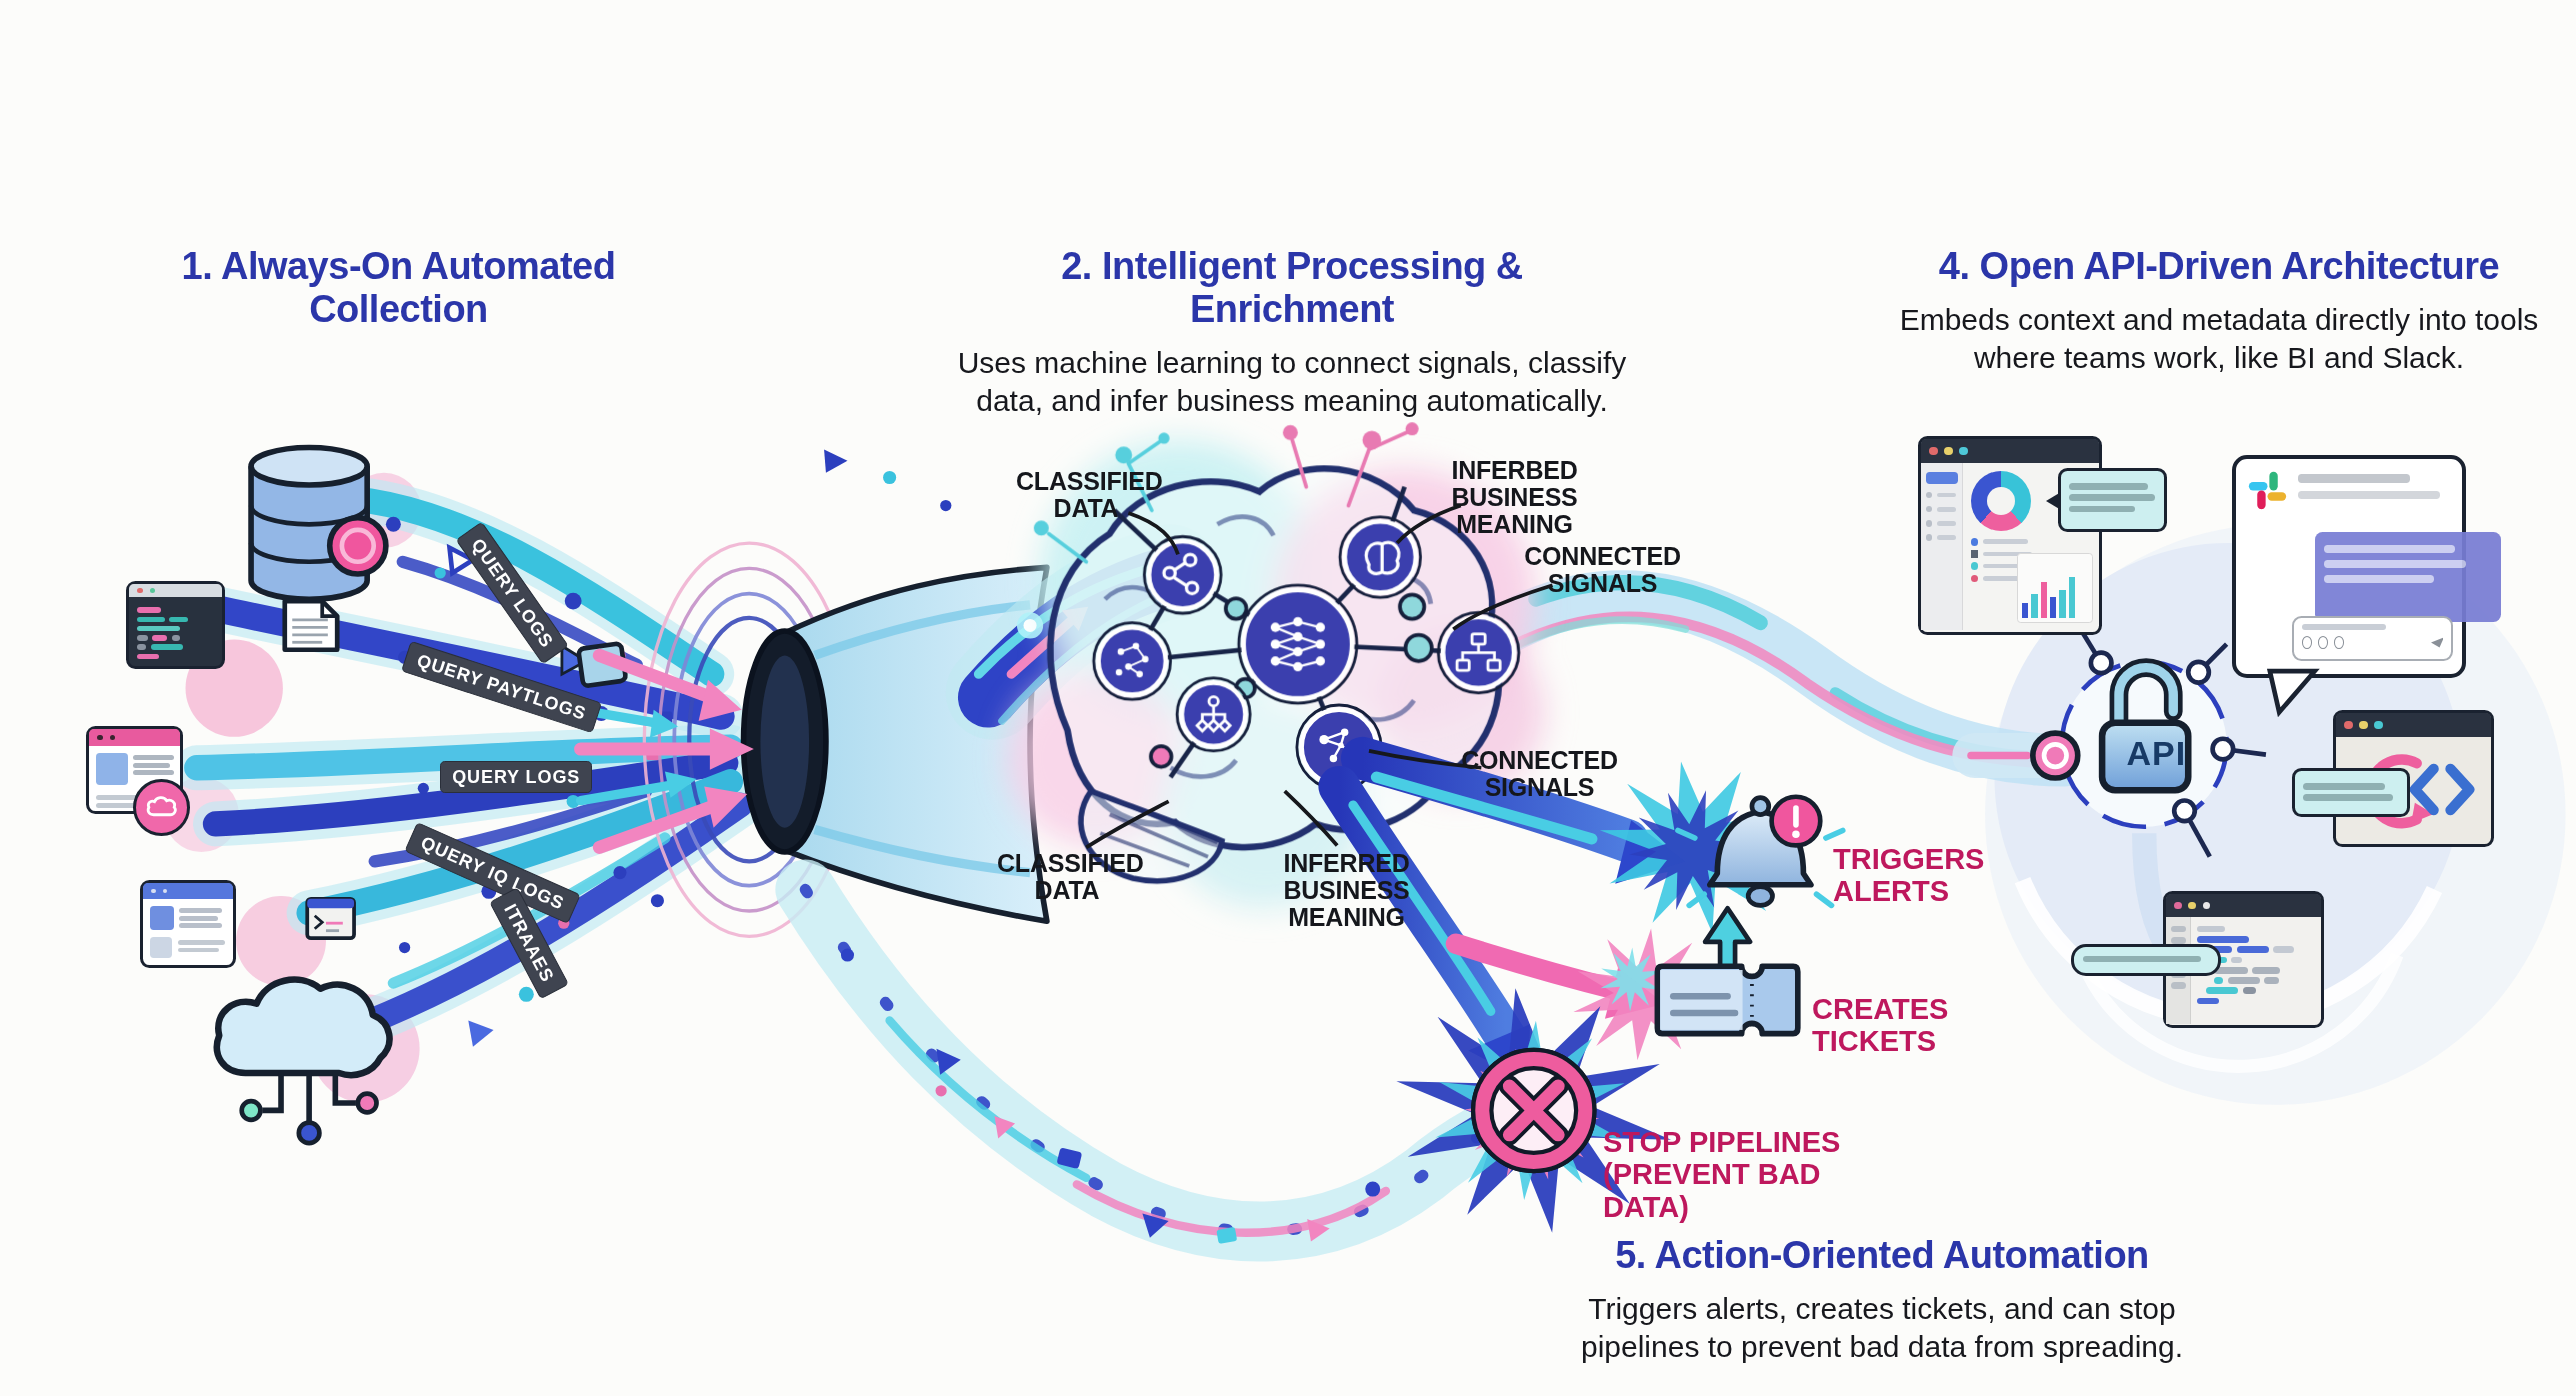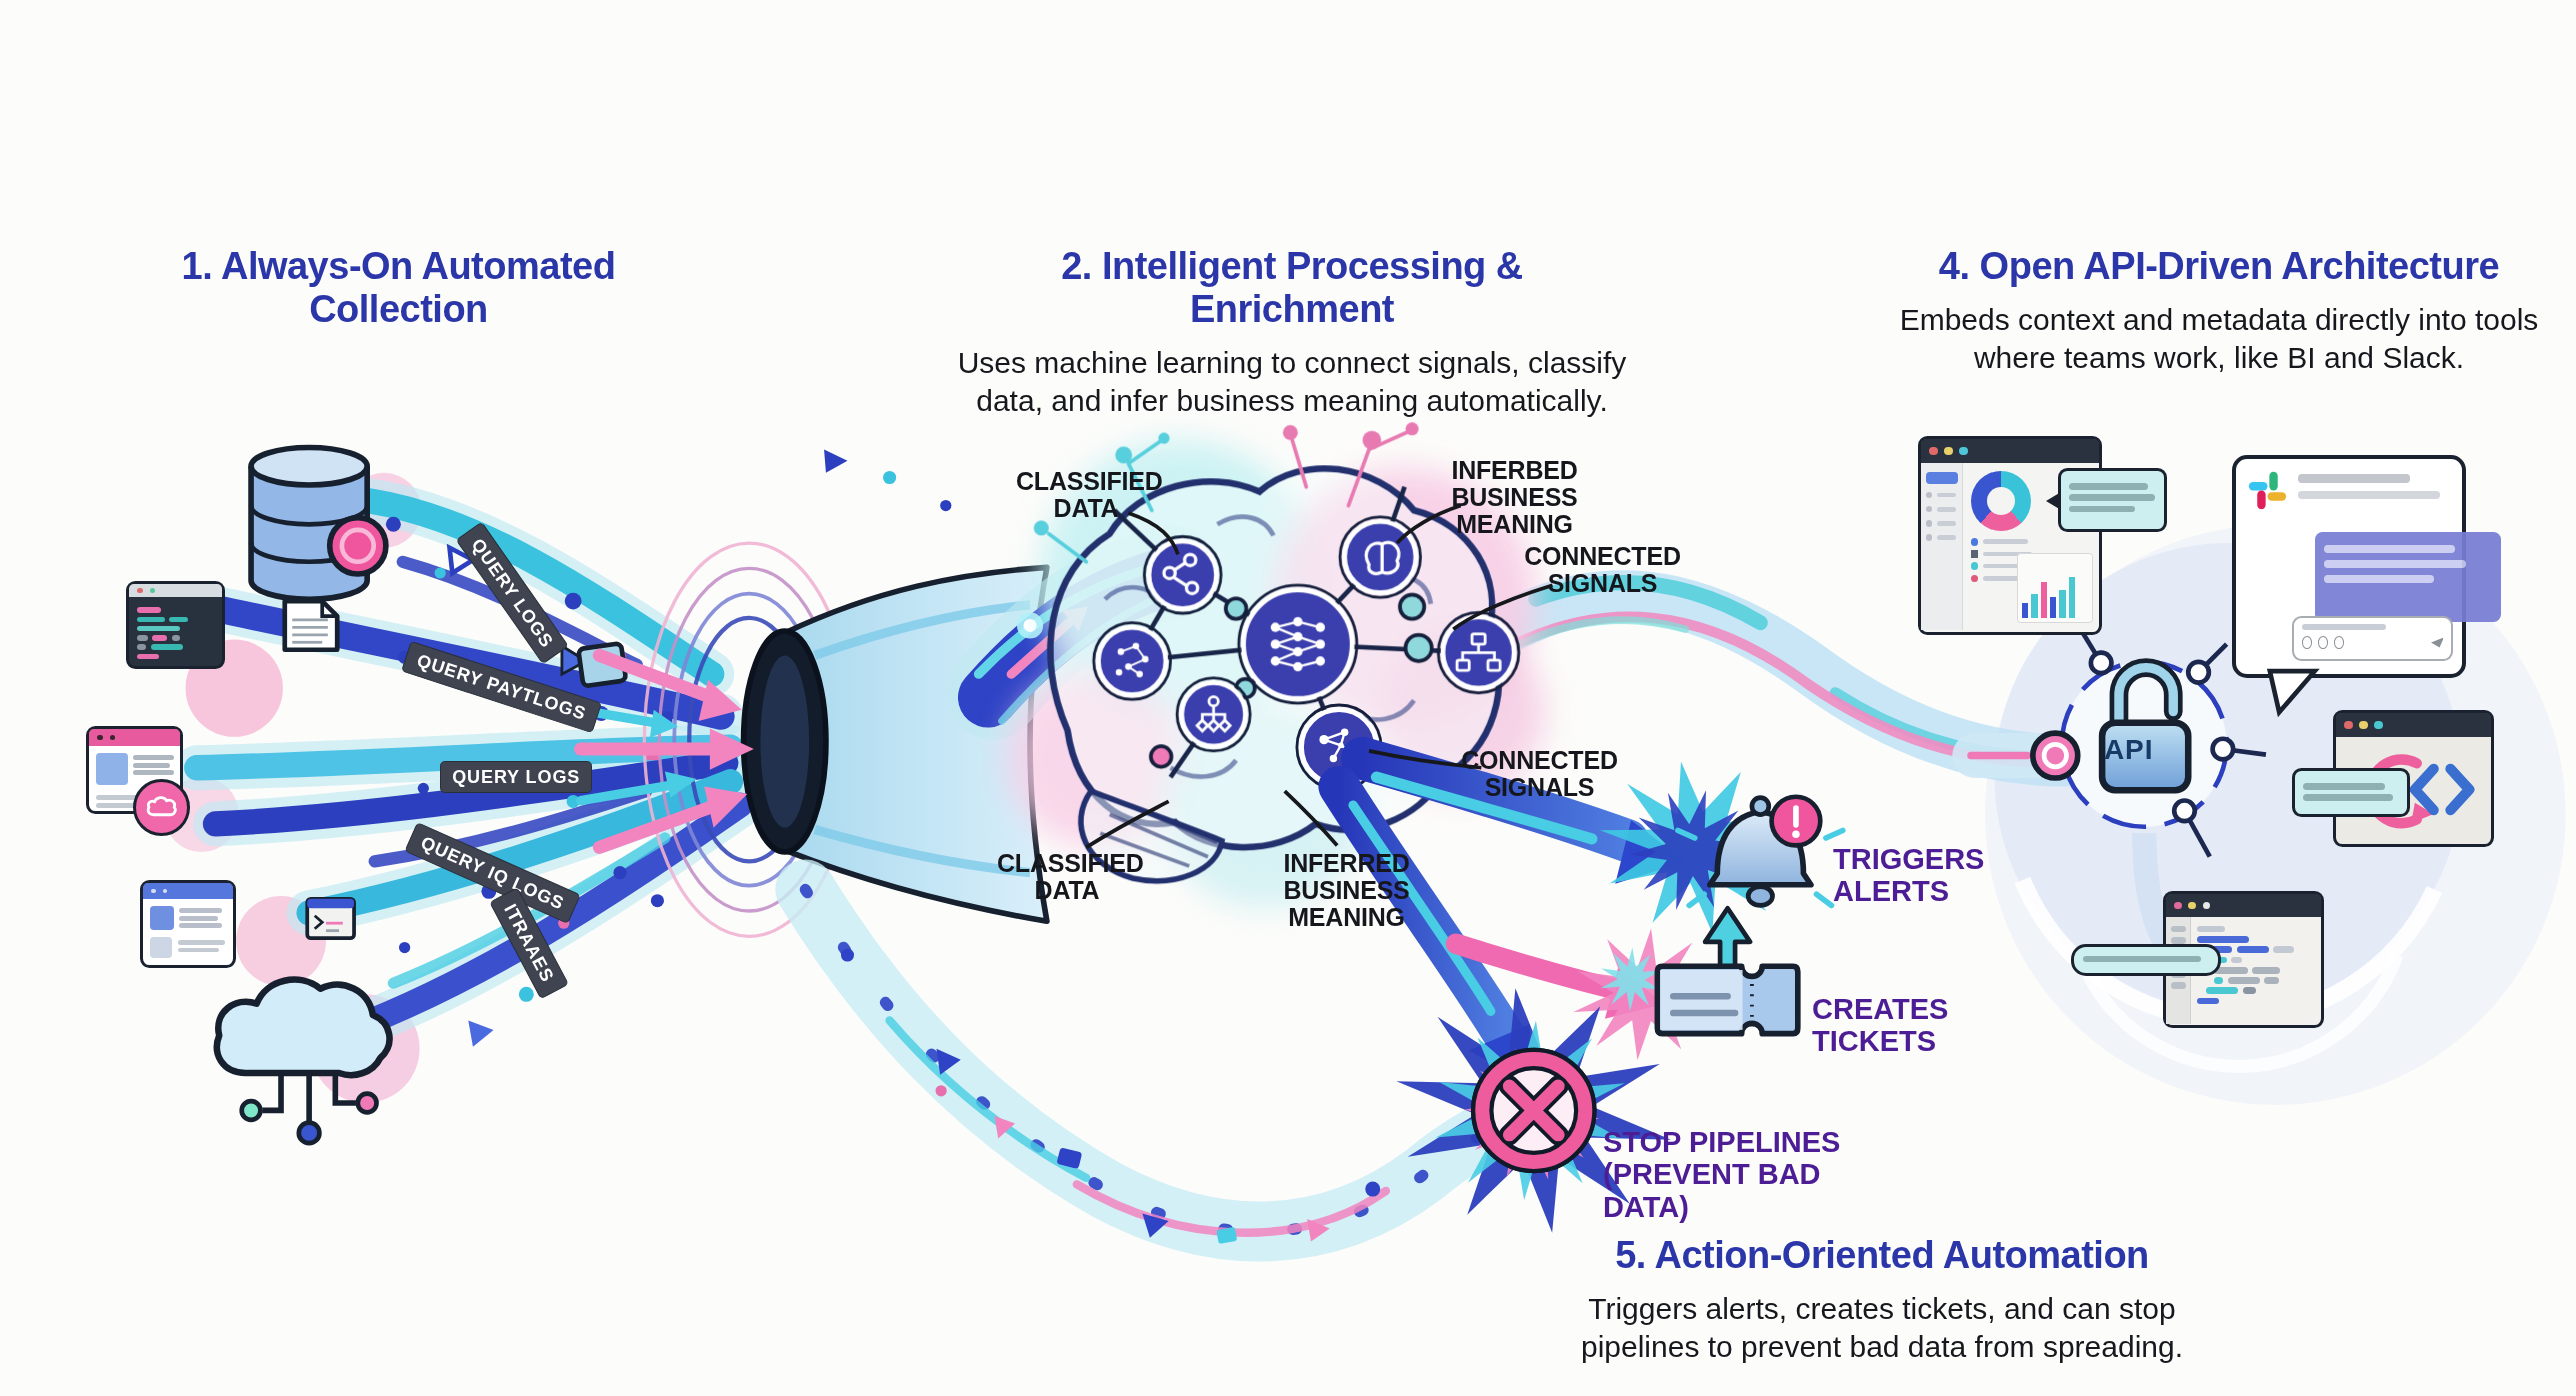--- a/index.html
+++ b/index.html
@@ -10,29 +10,29 @@
   #title{left:0;top:49px;width:2576px;text-align:center;font-size:71px;font-weight:800;
          color:#2b36a9;letter-spacing:-0.9px;}
   .sec{position:absolute;z-index:5;text-align:center;}
   .sec h2{font-size:38px;font-weight:800;color:#2b36a9;margin:0 0 13px 0;letter-spacing:-0.5px;}
   .sec p{font-size:30px;color:#17181d;margin:0;line-height:1.28;}
   .badge{position:absolute;z-index:4;background:#3f4450;color:#fff;font-size:18px;font-weight:700;
          padding:4.7px 11.2px;border-radius:4.7px;letter-spacing:0.9px;white-space:nowrap;
          border:1.9px solid #2a2f3a;}
   .blabel{position:absolute;z-index:5;font-weight:800;font-size:25px;line-height:1.07;
           color:#15171c;text-align:center;letter-spacing:-0.2px;}
-  .alabel{position:absolute;z-index:5;font-weight:800;font-size:29px;line-height:1.12;color:#4c1d95;}
+  .alabel{position:absolute;z-index:5;font-weight:800;font-size:29px;line-height:1.12;color:#be185d;}
   .win{position:absolute;z-index:3;border:3.7px solid #1a2230;border-radius:9.4px;background:#fff;
        box-sizing:border-box;}
   .tbar{display:flex;align-items:center;gap:6.6px;padding-left:8.4px;border-radius:4.7px 4.7px 0 0;}
   .dot{border-radius:50%;}
   .pill{border-radius:3.7px;}
   .row{display:flex;align-items:center;gap:4.7px;}
-  #api-label{position:absolute;z-index:6;left:2104px;top:734px;width:82px;text-align:left;
-             font-size:28px;font-weight:800;color:#173a66;letter-spacing:0.9px;}
+  #api-label{position:absolute;z-index:6;left:2104px;top:734px;width:82px;text-align:right;
+             font-size:34px;font-weight:800;color:#173a66;letter-spacing:0.9px;}
   .tooltip{position:absolute;z-index:4;background:#cdeff0;border:3.7px solid #1a2230;border-radius:9.4px;
            box-sizing:border-box;padding:7.5px;}
   .tooltip .bar{background:#8fb0b2;height:6.6px;border-radius:3.7px;margin:4.7px 0;}
 </style>
 </head>
 <body>
 
 <div id="canvas">
 
 <svg class="art" width="2576" height="1396" viewBox="0 0 2751 1491">

